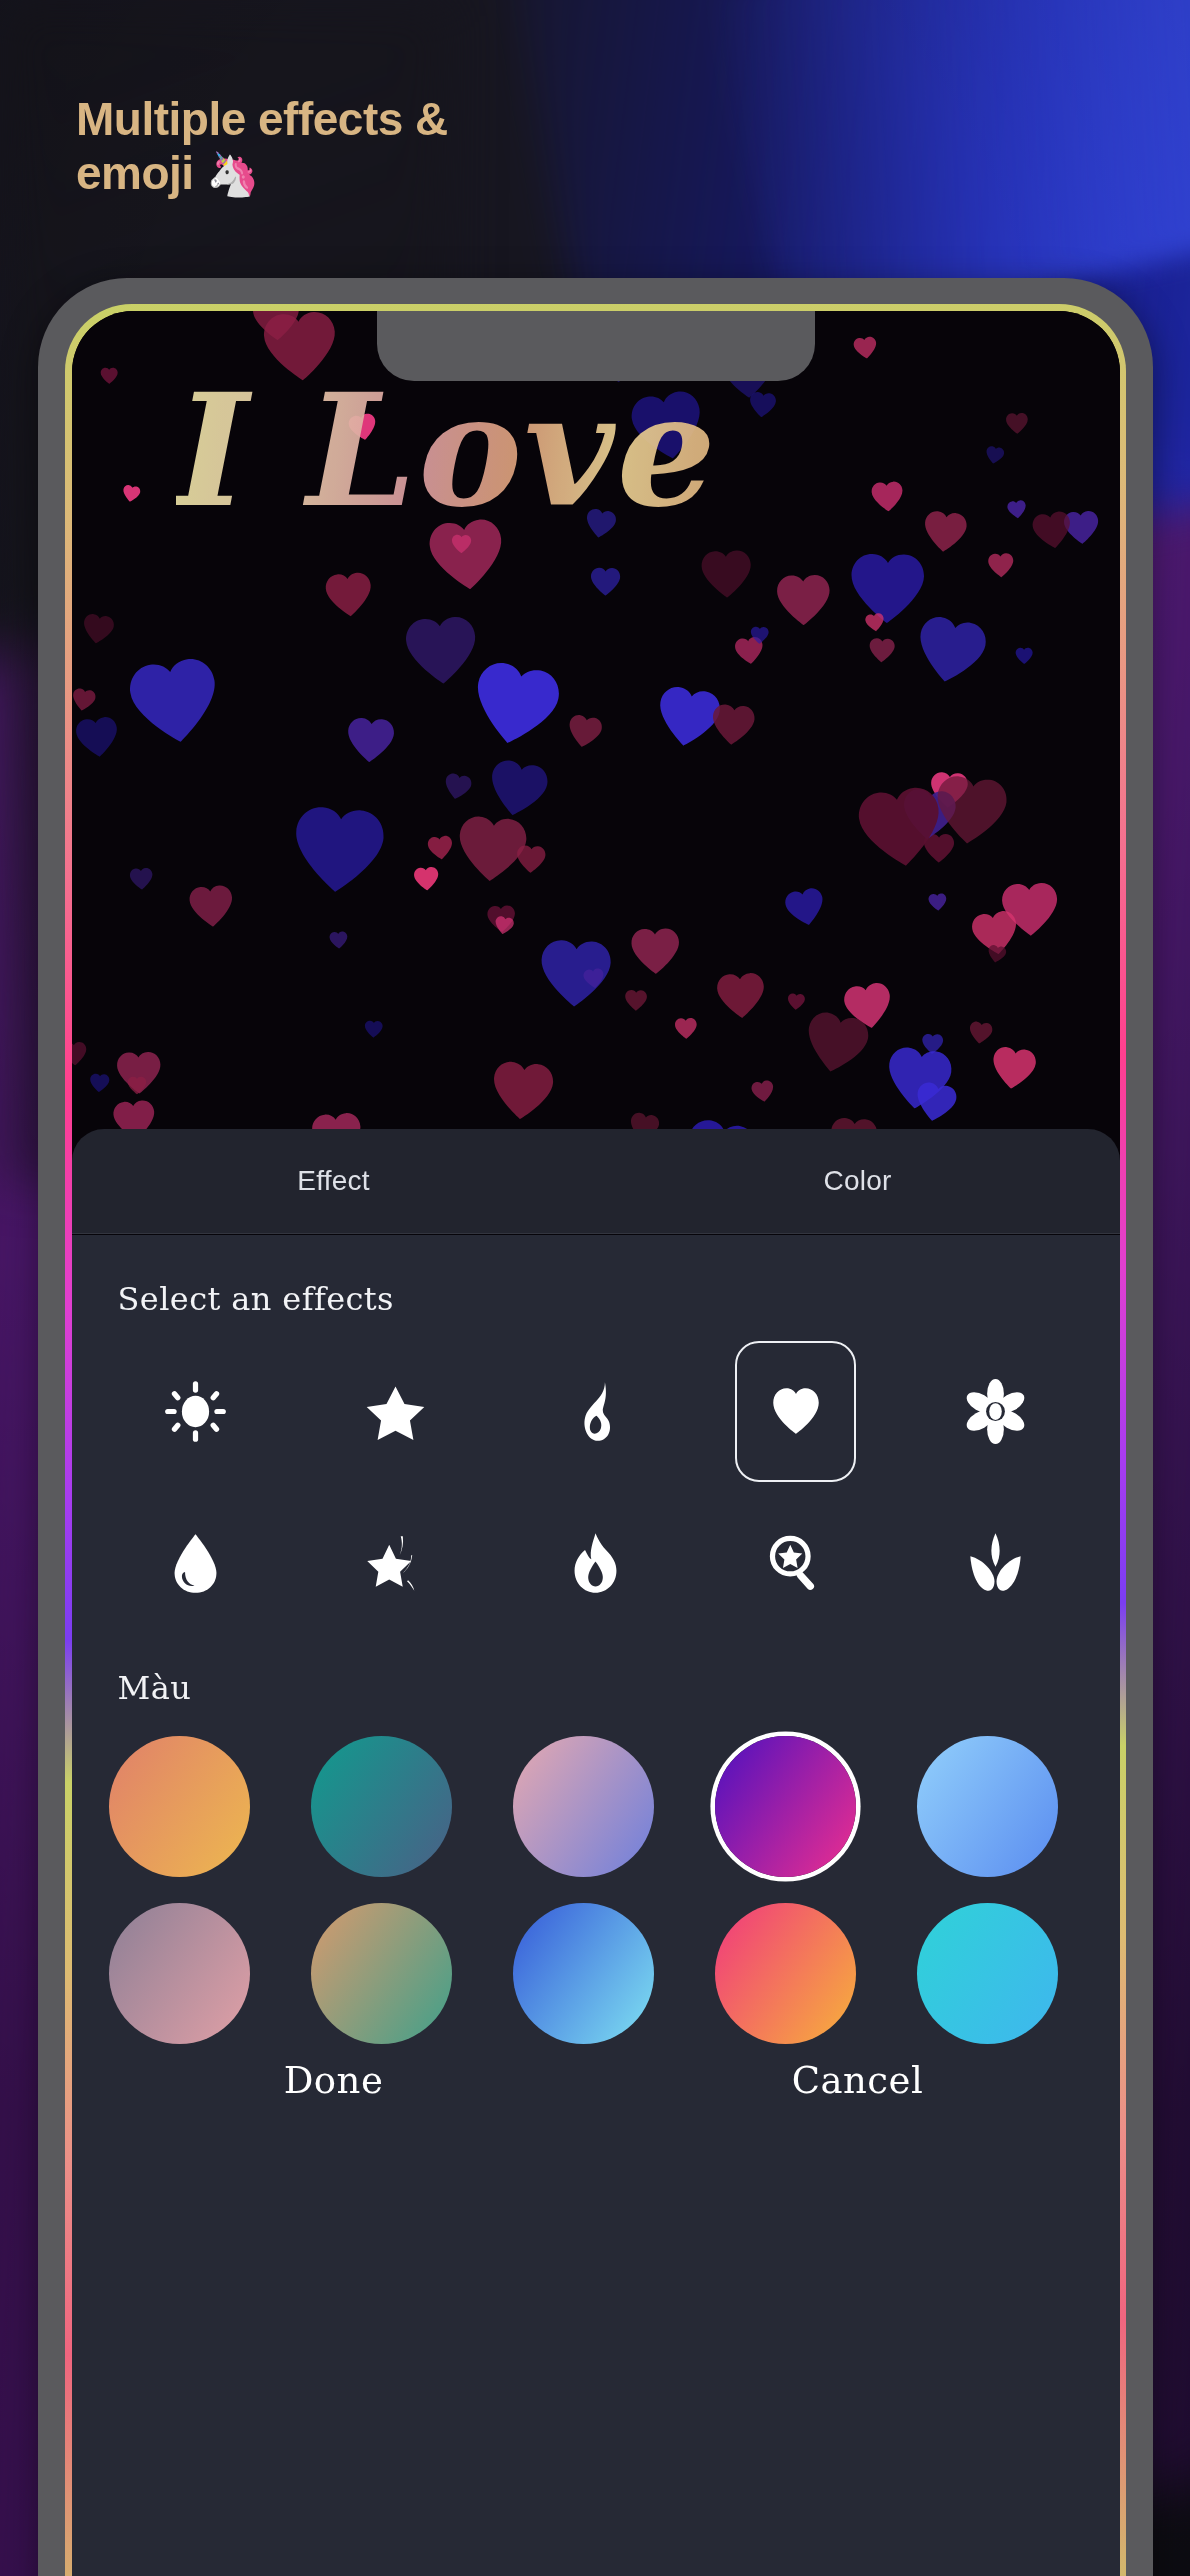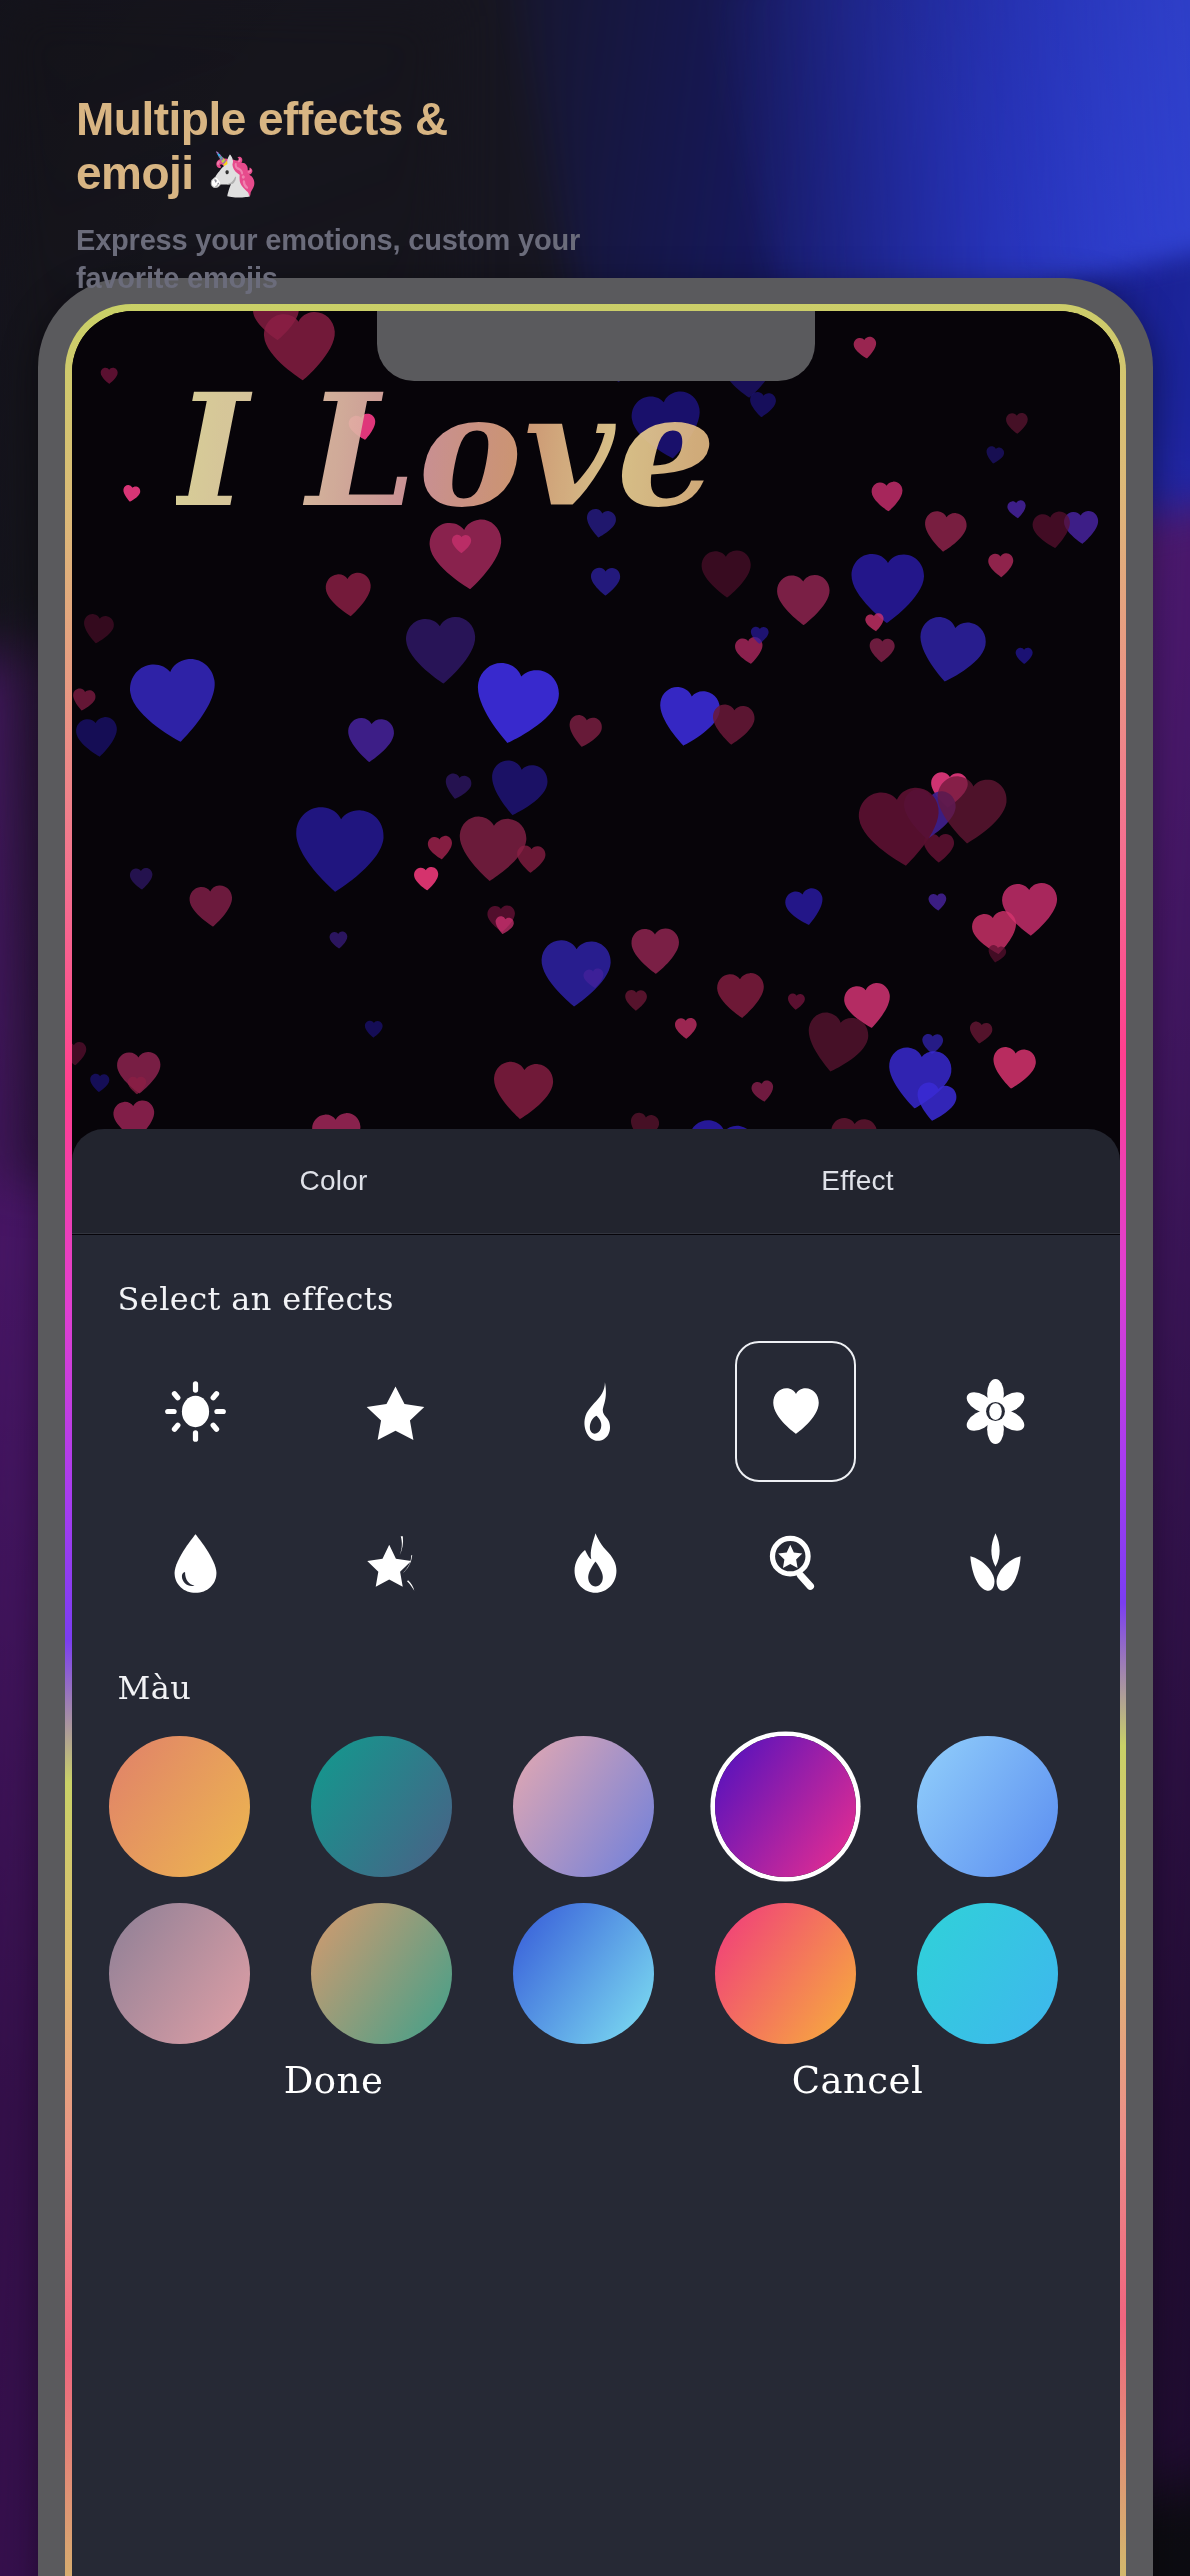--- a/index.html
+++ b/index.html
@@ -235,21 +235,20 @@
   <div class="bg-dark-left"></div>
   <div class="bg-vign"></div>
 </div>
 
 <div class="header">
   <div class="title">
     <span>Multiple effects &amp;</span><br>
     <span>emoji</span>
     <span class="emoji">🦄</span>
   </div>
-  <div class="subtitle">Express your emotions, custom your favorite emojis</div>
 </div>
 
 <div class="phone">
   <div class="phone-inner">
     <div class="phone-screen">
 
       <div class="preview">
         <div id="hearts-layer">
             <div class="heart" style="left: 769px; top: 669px; opacity: 0.77; transform: rotate(-9.1deg);">
               <svg width="55" height="55" viewBox="0 0 24 24">
@@ -713,22 +712,22 @@
             </div>
           </div>
         <div class="love-text">
           <div class="script l1">I Love</div>
         </div>
       </div>
 
       <div class="notch"></div>
 
       <div class="tabbar">
+        <div class="tab">Effect</div>
         <div class="tab">Color</div>
-        <div class="tab">Effect</div>
       </div>
       <div class="panel-divider"></div>
 
       <div class="panel">
         <div class="sec-label effects-label">Select an effects</div>
         <div class="fx-grid" id="fx-grid">
             <div class="fx-cell">
               <div class="fx-box">
                 <svg width="67" height="67" viewBox="0 0 64 64" fill="#fff">
                   <ellipse cx="32" cy="32" rx="13" ry="15"></ellipse>

